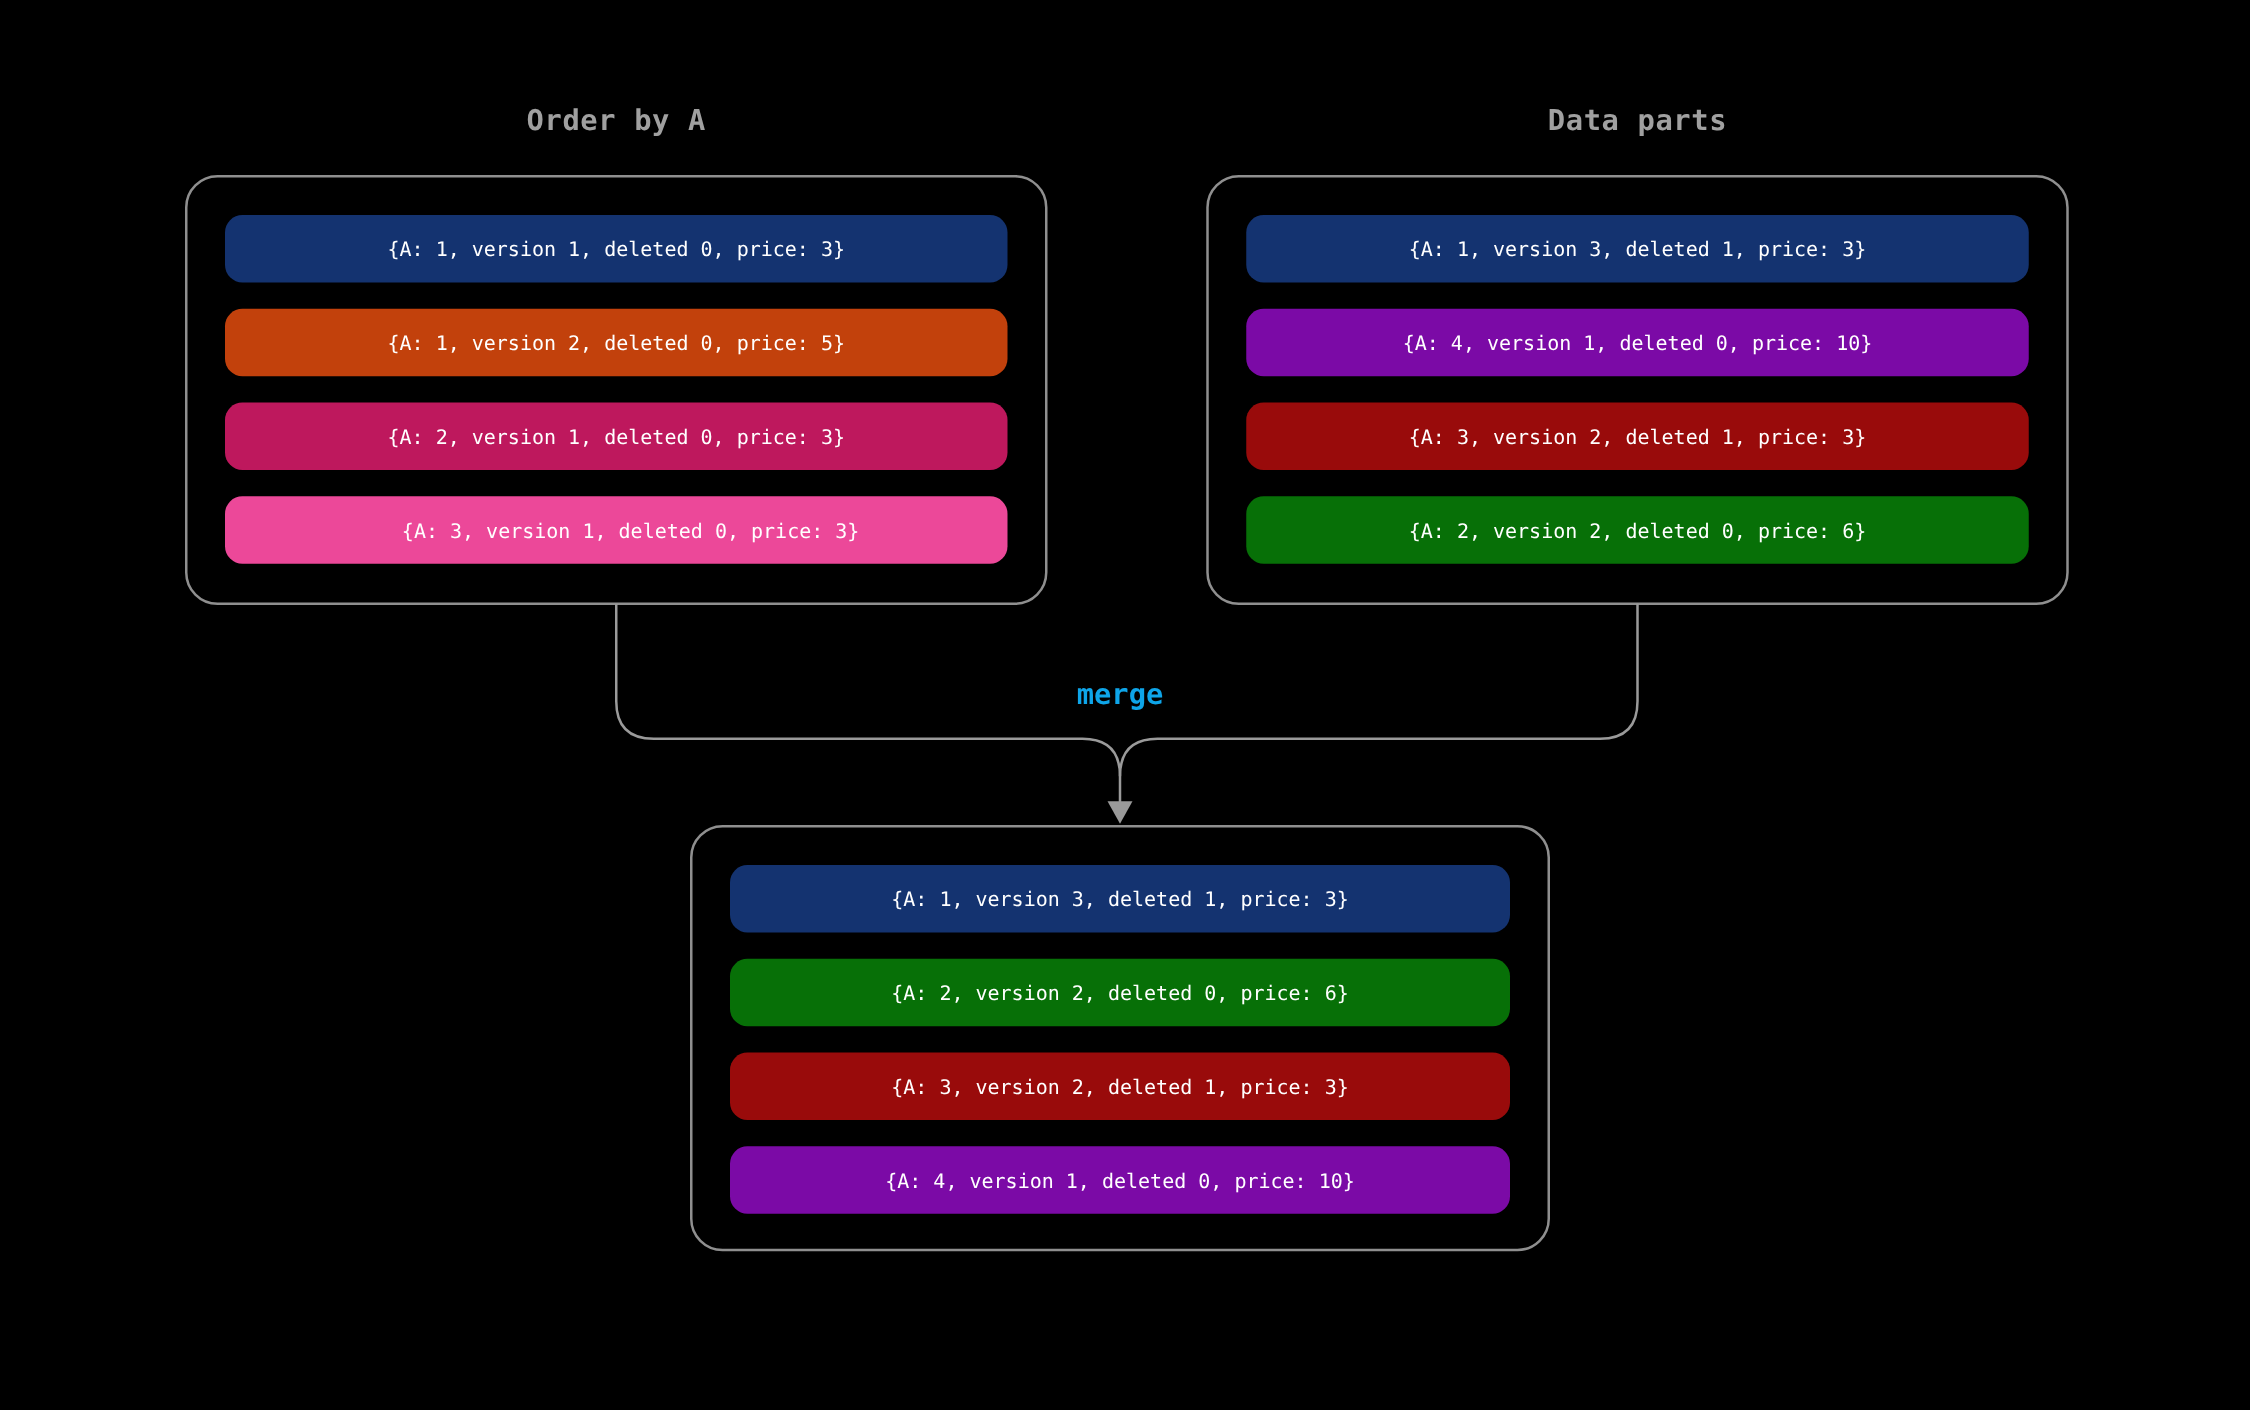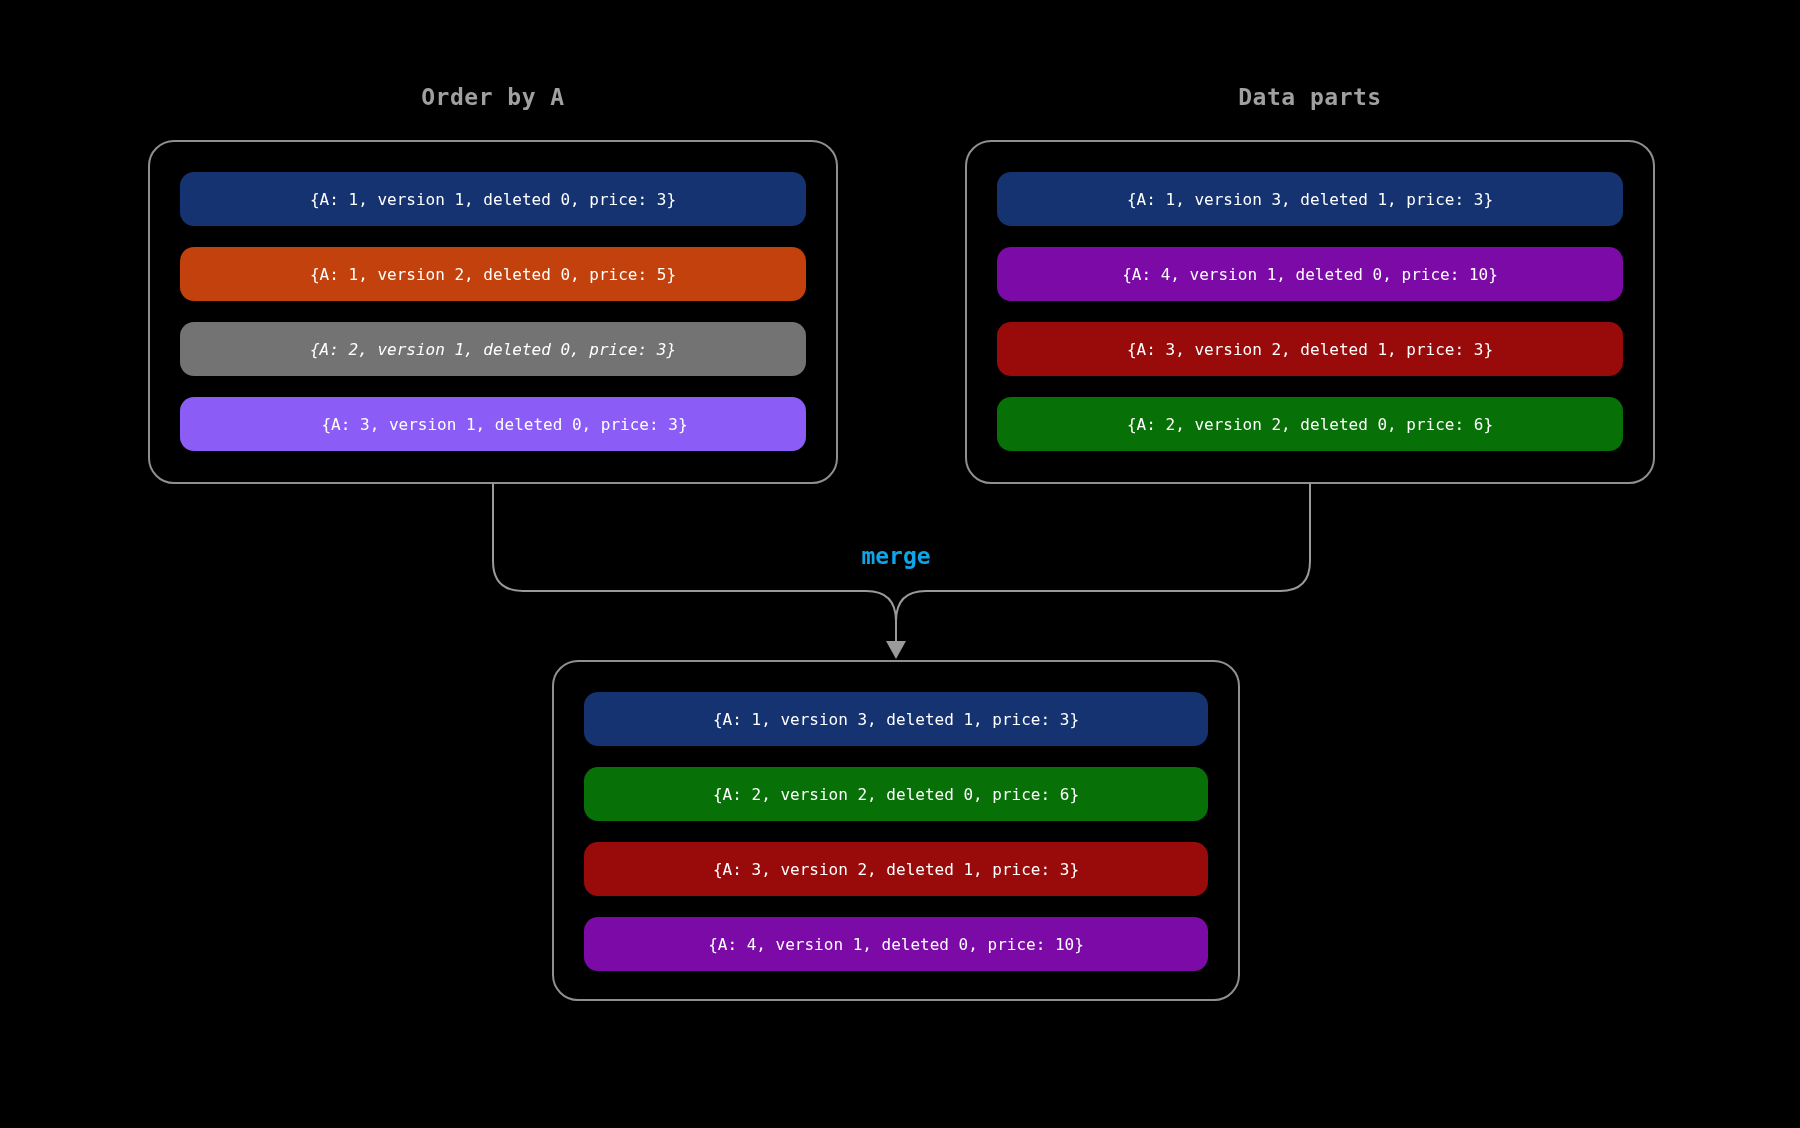--- a/index.html
+++ b/index.html
@@ -74,22 +74,22 @@
 <body>
 
 <div id="canvas">
 
   <div id="title-left" class="box-title">Order by A</div>
   <div id="title-right" class="box-title">Data parts</div>
 
   <div id="panel-left" class="panel">
     <div class="row" style="background: rgb(20, 51, 112);">{A: 1, version 1, deleted 0, price: 3}</div>
     <div class="row" style="background: #c2410c;">{A: 1, version 2, deleted 0, price: 5}</div>
-    <div class="row" style="background: #737373; font-style: italic;">{A: 2, version 1, deleted 0, price: 3}</div>
-    <div class="row" style="background: #8b5cf6; padding-left: 23px;">{A: 3, version 1, deleted 0, price: 3}</div>
+    <div class="row" style="background: #be185d;">{A: 2, version 1, deleted 0, price: 3}</div>
+    <div class="row" style="background: #ec4899; padding-left: 23px;">{A: 3, version 1, deleted 0, price: 3}</div>
   </div>
 
   <div id="panel-right" class="panel">
     <div class="row" style="background: rgb(20, 51, 112);">{A: 1, version 3, deleted 1, price: 3}</div>
     <div class="row" style="background: rgb(123, 10, 166);">{A: 4, version 1, deleted 0, price: 10}</div>
     <div class="row" style="background: rgb(153, 11, 11);">{A: 3, version 2, deleted 1, price: 3}</div>
     <div class="row" style="background: rgb(7, 112, 7);">{A: 2, version 2, deleted 0, price: 6}</div>
   </div>
 
   <svg id="connector-svg" width="1800" height="1128" viewBox="0 0 1800 1128">

